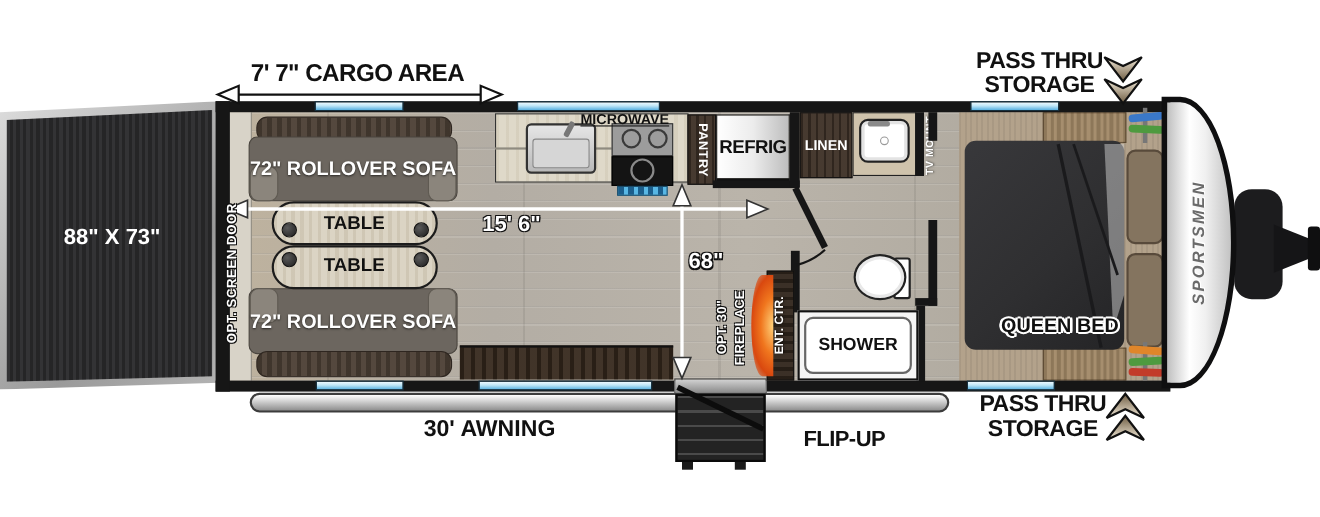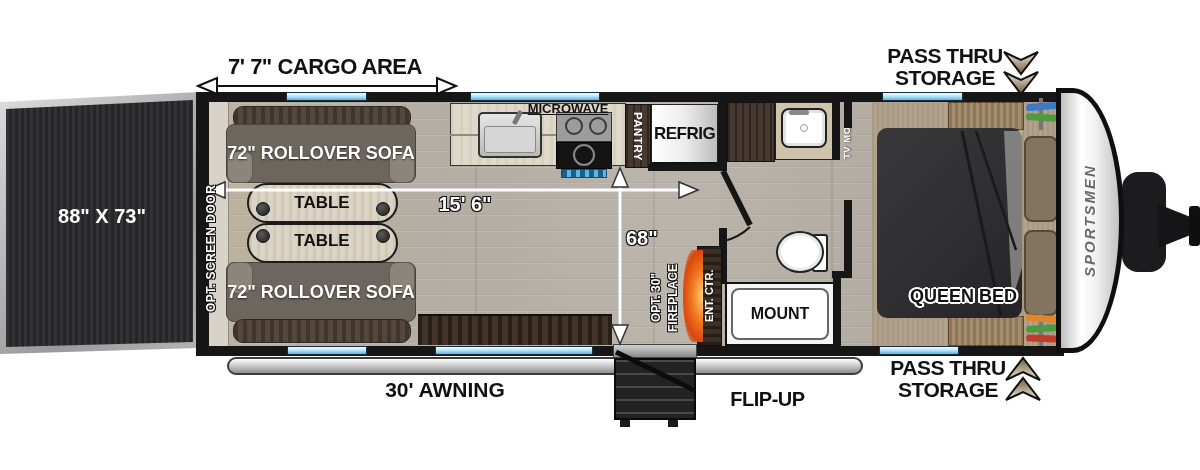--- a/index.html
+++ b/index.html
@@ -121,40 +121,41 @@
   <div class="abs cab" style="left:625px;top:104px;width:26px;height:64px;"></div>
   <div class="abs lbl wht vdown" style="left:625px;top:104px;width:26px;height:64px;font-size:11.5px;letter-spacing:.5px;">PANTRY</div>
 
   <div class="abs" style="left:651px;top:104px;width:67px;height:62px;border:1px solid #222;border-bottom:4px solid #111;
               background:linear-gradient(90deg,#ffffff,#ececec 50%,#bdbdbd);"></div>
   <div class="abs lbl blk" style="left:651px;top:104px;width:67px;height:60px;font-size:17px;letter-spacing:-0.5px;">REFRIG</div>
 
   <div class="abs wall" style="left:648px;top:164px;width:79px;height:7px;"></div>
   <div class="abs wall" style="left:718px;top:102px;width:9px;height:68px;"></div>
   <div class="abs cab" style="left:727px;top:102px;width:48px;height:60px;"></div>
+  <div class="abs lbl wht" style="left:727px;top:102px;width:48px;height:60px;font-size:13px;">LINEN</div>
   <div class="abs" style="left:775px;top:102px;width:58px;height:58px;background:#cfc3ac;border:1px solid #222;"></div>
   <div class="abs" style="left:781px;top:108px;width:46px;height:40px;background:#fff;border:2px solid #222;border-radius:8px;
               box-shadow:inset 0 0 0 3px #e3e3e3;"></div>
   <div class="abs" style="left:789px;top:110px;width:20px;height:5px;background:#8a8a8a;border-radius:2px;"></div>
   <div class="abs" style="left:800px;top:124px;width:8px;height:8px;border:1.5px solid #999;border-radius:50%;"></div>
   <div class="abs wall" style="left:832px;top:102px;width:8px;height:58px;"></div>
   <div class="abs lbl wht vup ol-dark-soft" style="left:839px;top:102px;width:15px;height:60px;font-size:9.5px;letter-spacing:.5px;">TV MOUNT</div>
   <div class="abs wall" style="left:844px;top:102px;width:8px;height:26px;"></div>
   <div class="abs wall" style="left:844px;top:200px;width:8px;height:78px;"></div>
   <div class="abs wall" style="left:832px;top:271px;width:20px;height:7px;"></div>
   <div class="abs wall" style="left:833px;top:278px;width:8px;height:69px;"></div>
   <div class="abs wall" style="left:719px;top:228px;width:8px;height:56px;"></div>
 
   <div class="abs" style="left:812px;top:234px;width:16px;height:38px;background:#fff;border:2px solid #222;border-radius:3px;"></div>
   <div class="abs" style="left:776px;top:231px;width:48px;height:42px;background:#fff;border:2px solid #222;border-radius:50%;
               box-shadow:inset 0 0 0 3px #e8e8e8;"></div>
 
   <div class="abs" style="left:725px;top:282px;width:110px;height:64px;background:#f5f5f5;border:2px solid #111;"></div>
   <div class="abs" style="left:731px;top:288px;width:98px;height:52px;background:#fff;border:2px solid #666;border-radius:8px;"></div>
-  <div class="abs lbl blk" style="left:731px;top:288px;width:98px;height:52px;font-size:16px;">MOUNT</div>
+  <div class="abs lbl blk" style="left:731px;top:288px;width:98px;height:52px;font-size:16px;">SHOWER</div>
 
   <div class="abs" style="left:697px;top:246px;width:25px;height:100px;background:#33281e;border:1px solid #111;
               background-image:repeating-linear-gradient(0deg,rgba(0,0,0,.25) 0 3px,rgba(255,255,255,.04) 3px 8px);"></div>
   <div class="abs" style="left:683px;top:250px;width:20px;height:92px;border-radius:50% 0 0 50%;
               background:radial-gradient(ellipse at right,#ffd27a 0%,var(--fireplace-orange,#f0761e) 40%,#d9480f 70%,rgba(120,30,5,0) 100%);"></div>
   <div class="abs lbl wht vup ol-dark-soft" style="left:699px;top:248px;width:21px;height:96px;font-size:11px;">ENT. CTR.</div>
   <div class="abs lbl wht vup ol-dark" style="left:648px;top:250px;width:16px;height:95px;font-size:12px;">OPT. 30"</div>
   <div class="abs lbl wht vup ol-dark" style="left:665px;top:250px;width:16px;height:95px;font-size:12px;">FIREPLACE</div>
 
   <div class="abs" style="left:418px;top:314px;width:194px;height:31px;background:#37291d;border-top:2px solid #111;

